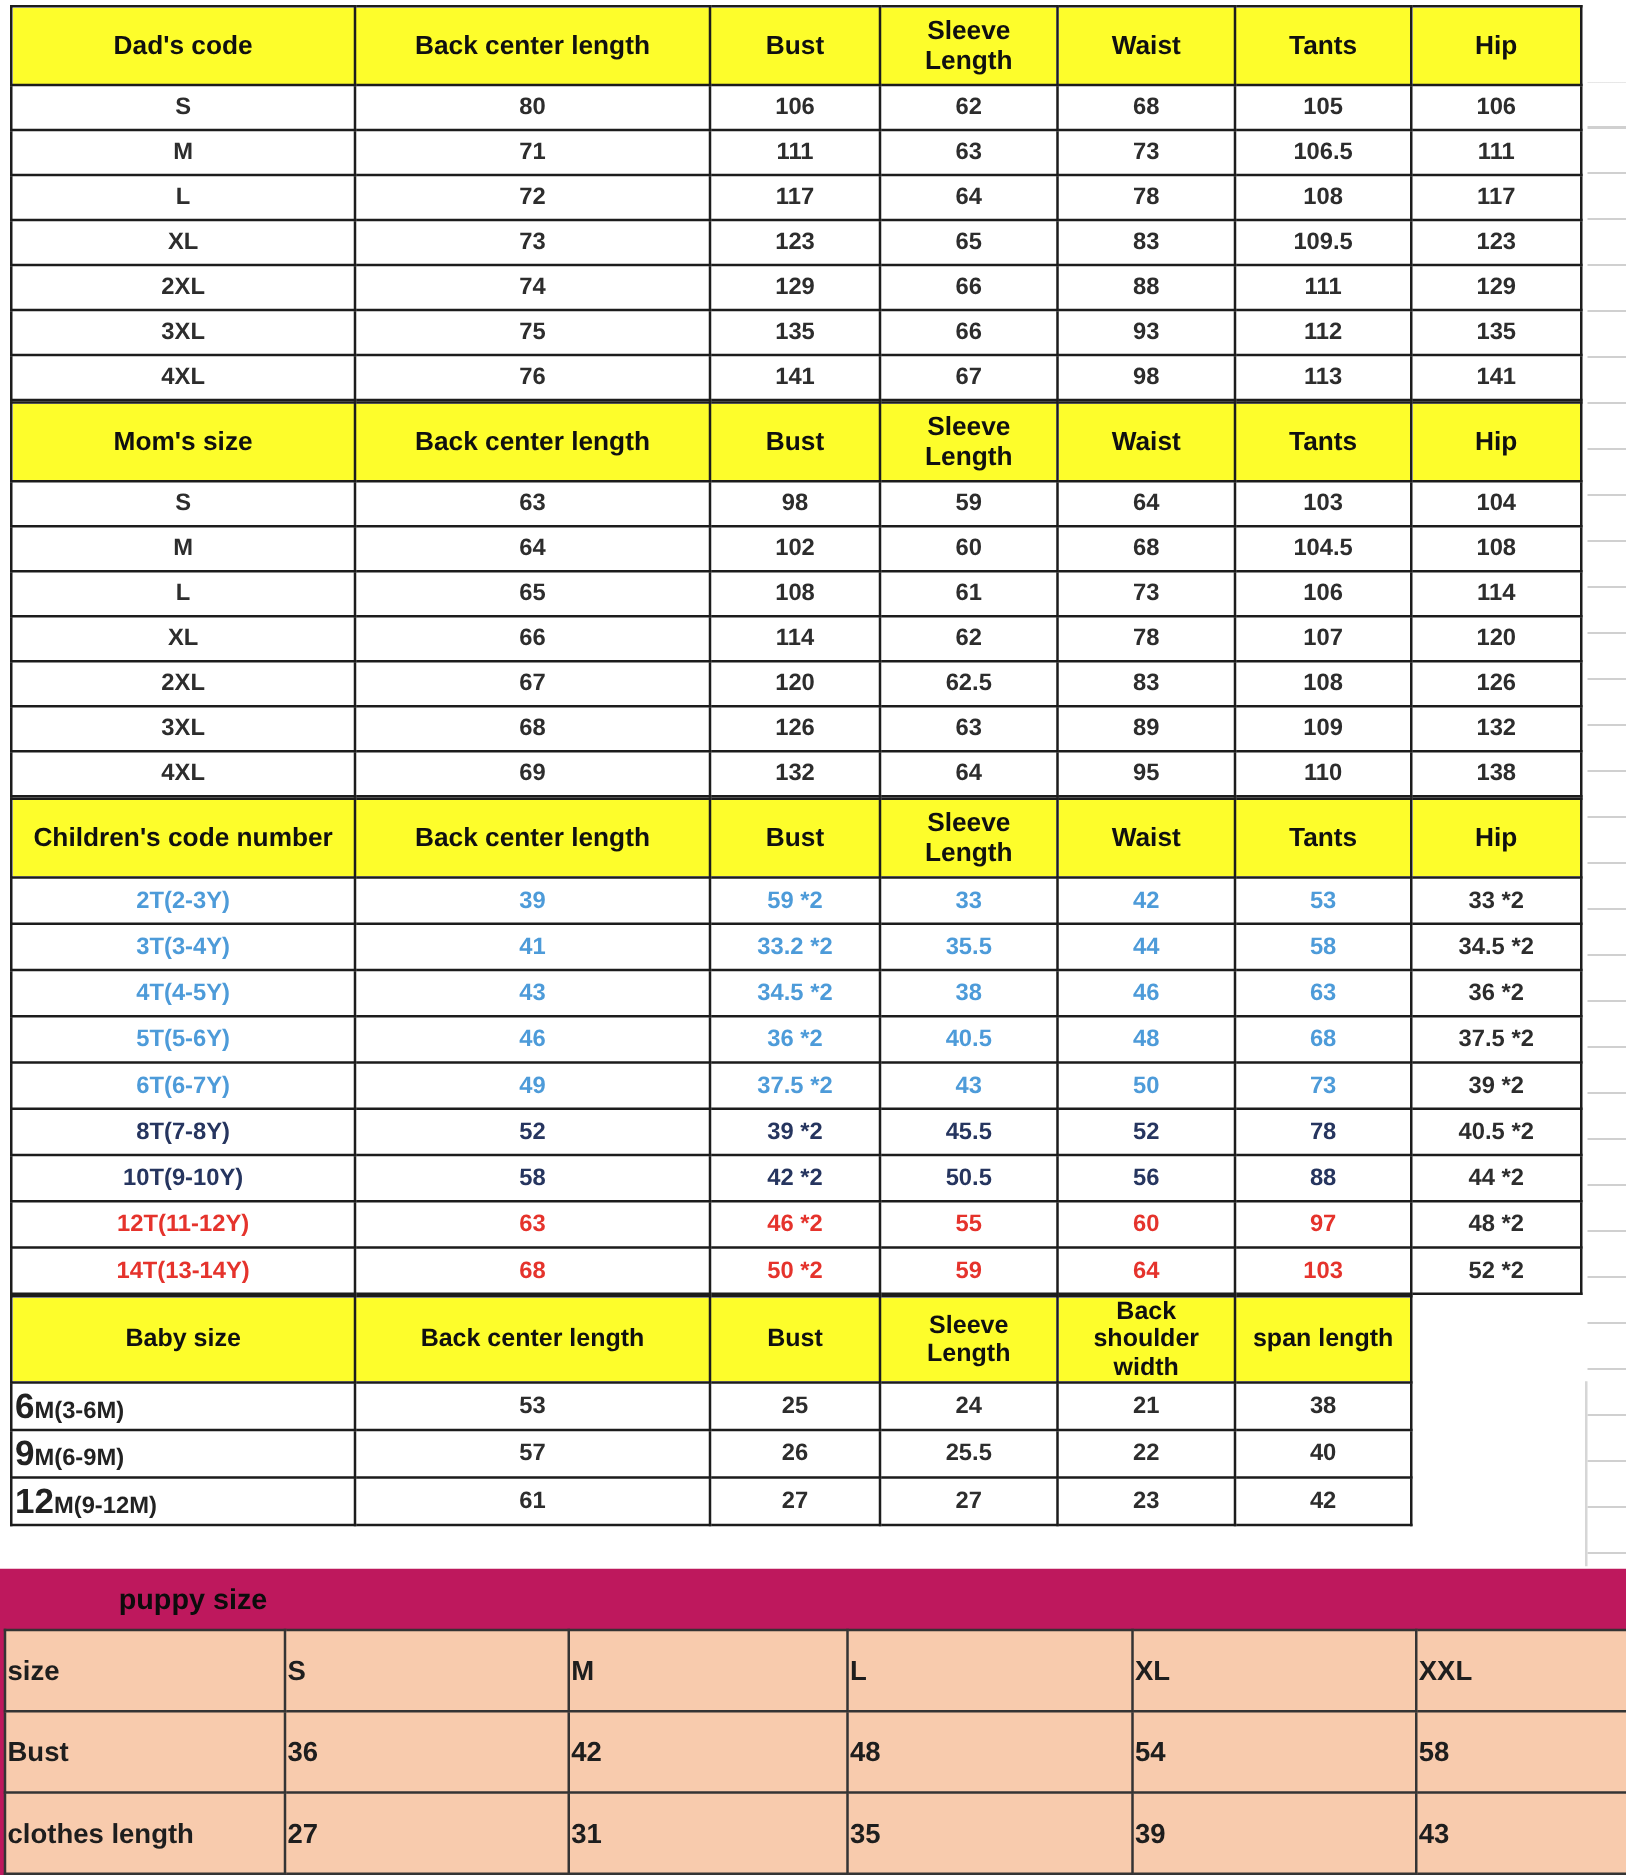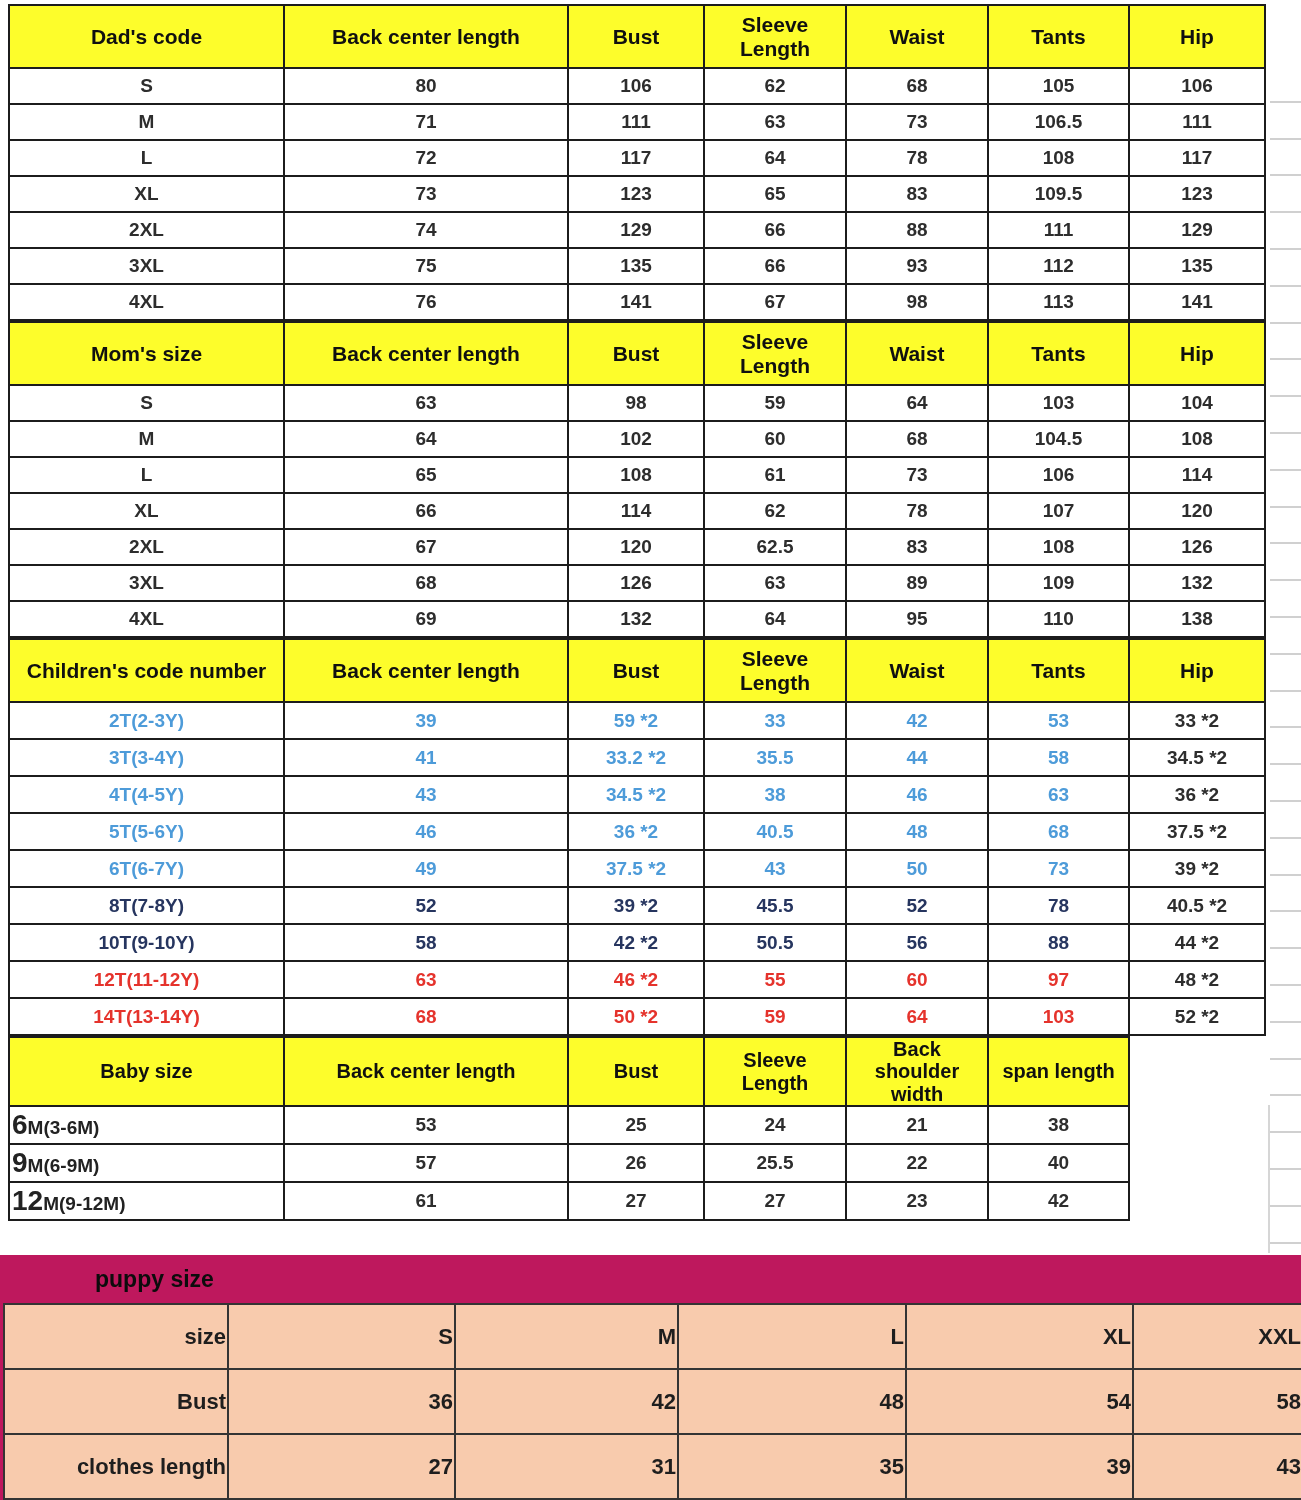--- a/index.html
+++ b/index.html
@@ -23,21 +23,21 @@
   td.lbl-left{text-align:left;padding-left:2px;font-weight:600;font-size:19px;color:#222;}
   .big-pre{font-size:28px;font-weight:700;letter-spacing:0;}
   
   .gutter{position:absolute;left:1270px;top:66px;width:31px;height:1188px;
     background:repeating-linear-gradient(to bottom,transparent 0,transparent 34.8px,#d0d0d0 34.8px,#d0d0d0 36.8px);}
   .gutter-v{position:absolute;left:1268px;top:1105px;width:2px;height:148px;background:#d6d6d6;}
   
   .puppy{position:absolute;left:0;top:1255px;width:1301px;height:245px;background:#be185d;}
   .banner{height:48px;line-height:48px;padding-left:95px;font-size:23px;font-weight:700;color:#0c0c0c;}
   table.puppy-t{border-collapse:collapse;table-layout:fixed;width:1298px;margin-left:3px;}
-  .puppy-t td{background:#f8cbad;border:2px solid #343434;height:61px;text-align:right;
+  .puppy-t td{background:#f8cbad;border:2px solid #343434;height:61px;text-align:left;
     font-size:22px;font-weight:700;color:#1e1e1e;}
   .puppy-t td:last-child{border-right:0;}
 </style>
 </head>
 <body>
 
 <div class="canvas">
 
   <div class="sheet">
 

